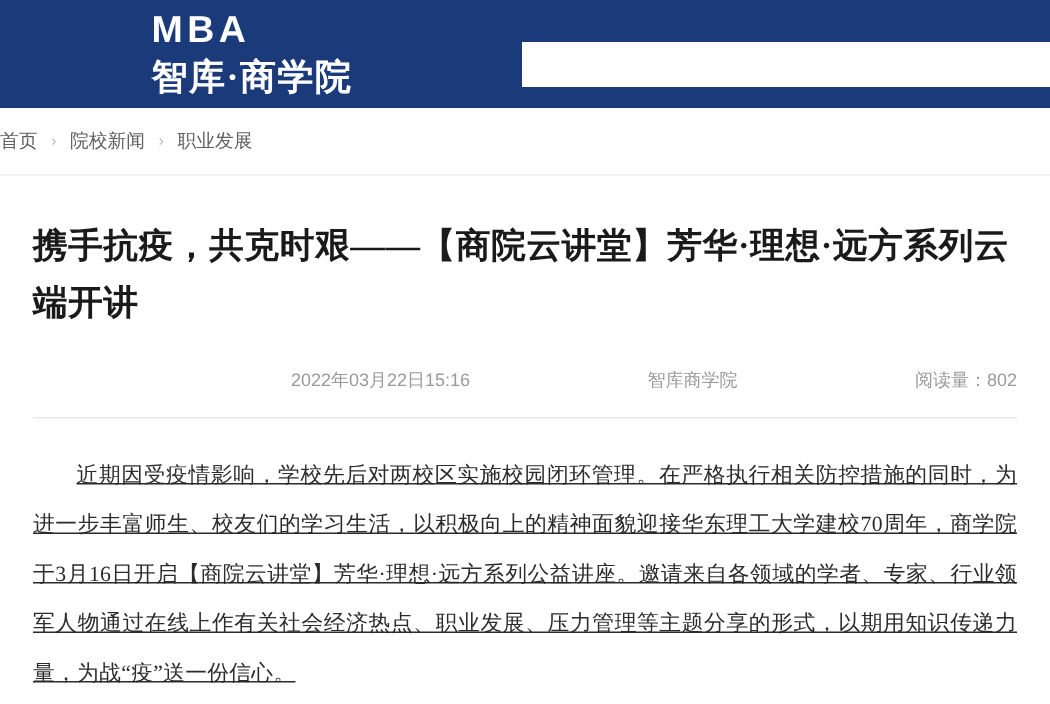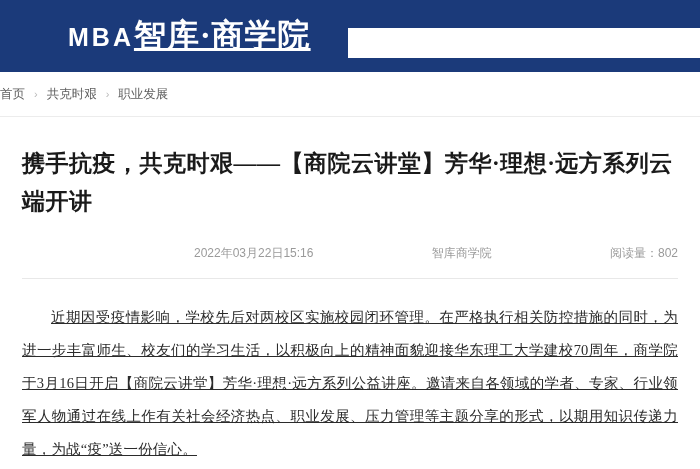--- a/index.html
+++ b/index.html
@@ -16,39 +16,39 @@
 
   
   .header {
     height: 72px;
     background: #1b3a7a;
     display: flex;
     align-items: center;
     position: relative;
   }
   .logo {
-    margin-left: 68px;
+    margin-left: 101px;
     color: #ffffff;
     font-size: 25px;
     letter-spacing: 1px;
     font-weight: bold;
     font-family: "Liberation Serif", serif;
     white-space: nowrap;
     display: flex;
     align-items: baseline;
+    flex-direction: column;
   }
   .logo .logo-mba {
     font-family: "Liberation Sans", sans-serif;
     letter-spacing: 3px;
     font-size: 25px;
   }
   .logo .logo-cn {
-    font-size: 32px;
+    font-size: 24px;
     letter-spacing: 1px;
-    text-decoration: underline;
   }
   .search-box {
     position: absolute;
     left: 348px;
     top: 28px;
     width: 352px;
     height: 30px;
     background: #ffffff;
     border: none;
     outline: none;
@@ -128,21 +128,21 @@
   <div class="logo">
     <span class="logo-mba">MBA</span>
       <span class="logo-cn">智库·商学院</span>
   </div>
   <input class="search-box" type="text" value="" placeholder="" style="">
 </div>
 
 <div class="breadcrumb">
   <a class="crumb" href="#">首页</a>
   <span class="sep">›</span>
-  <a class="crumb" href="#">共克时艰</a>
+  <a class="crumb" href="#">院校新闻</a>
   <span class="sep">›</span>
   <a class="crumb" href="#">职业发展</a>
 </div>
 
 <div class="article">
   <h1 class="title">携手抗疫，共克时艰——【商院云讲堂】芳华·理想·远方系列云端开讲</h1>
 
   <div class="meta">
     <span class="meta-item">2022年03月22日15:16</span>
     <span class="meta-gap1"></span>

